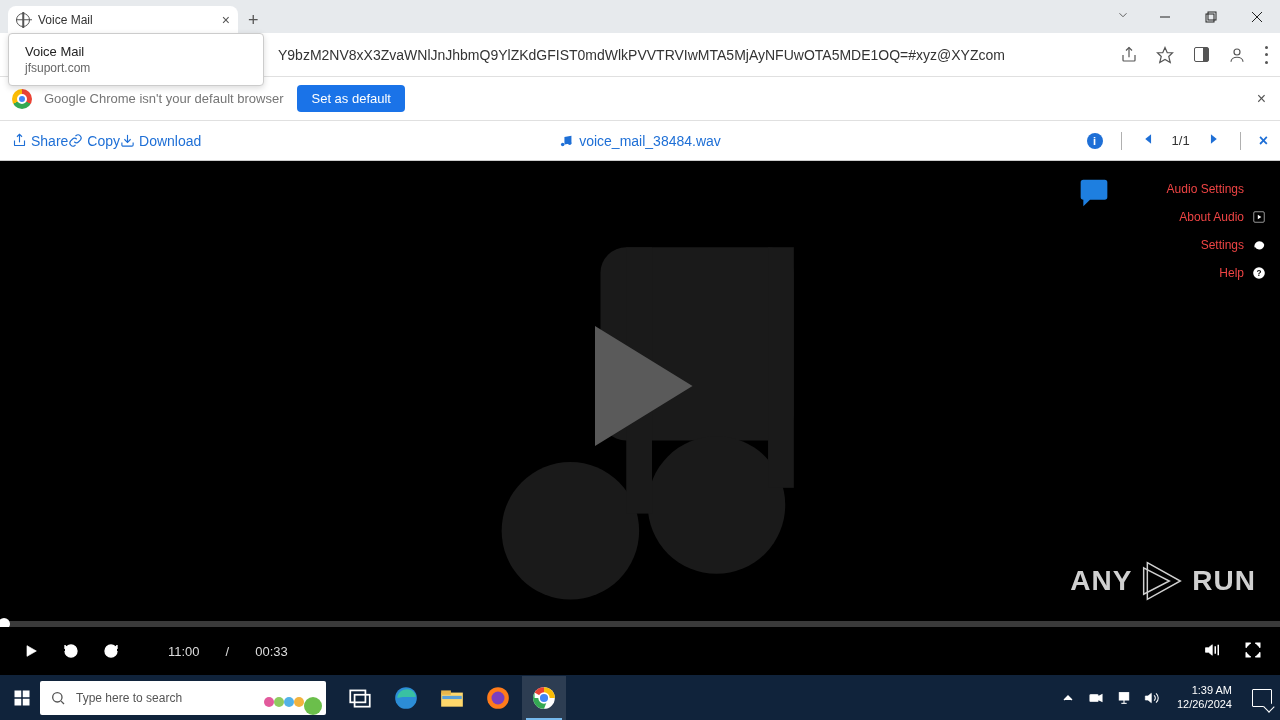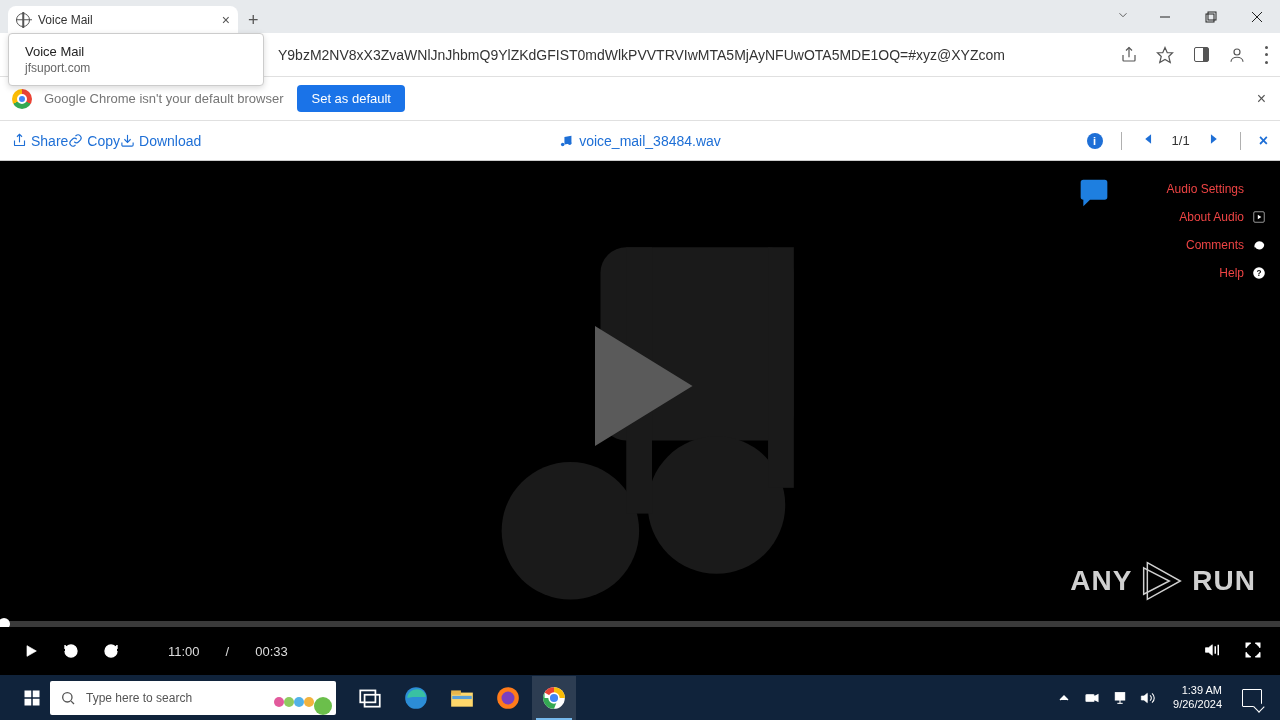--- a/index.html
+++ b/index.html
@@ -78,21 +78,21 @@
 .seek { height:6px; background:#3a3a3a; position:relative; }
 .seek-handle { position:absolute; left:0; top:50%; width:12px; height:12px; background:#fff; border-radius:50%; transform:translate(-2px,-50%); cursor:pointer; }
 .controls { height:48px; background:#000; display:flex; align-items:center; padding:0 18px; color:#fff; font-size:13px; position:relative; }
 .ctrl-btn { width:26px; display:flex; justify-content:center; cursor:pointer; margin-right:14px; }
 .ctrl-btn svg { width:16px; height:16px; fill:#fff; stroke:#fff; }
 .time-block { margin-left:30px; display:flex; gap:26px; color:#ddd; }
 .ctrl-right { position:absolute; right:18px; display:flex; gap:22px; align-items:center; }
 .ctrl-right svg { width:18px; height:18px; fill:#fff; stroke:#fff; }
 
 
-.taskbar { height:45px; background:#10233b; display:flex; align-items:center; padding:0 14px; color:#fff; font-size:12px; }
+.taskbar { height:45px; background:#10233b; display:flex; align-items:center; padding:0 4px; color:#fff; font-size:12px; }
 .start { width:36px; height:36px; display:flex; align-items:center; justify-content:center; cursor:pointer; }
 .start svg { width:18px; height:18px; fill:#fff; }
 .searchbox { height:34px; width:286px; background:#fff; border-radius:2px; display:flex; align-items:center; padding:0 10px; color:#555; margin-right:6px; position:relative; overflow:hidden; }
 .searchbox svg { width:16px; height:16px; stroke:#555; fill:none; stroke-width:2; margin-right:10px; }
 .searchbox .sb-art { position:absolute; right:4px; bottom:0; display:flex; gap:-2px; }
 .searchbox .sb-art span { width:10px; height:10px; border-radius:50%; display:inline-block; }
 .task-icons { display:flex; align-items:center; gap:2px; margin-left:6px; }
 .task-icons .ti { width:44px; height:44px; display:flex; align-items:center; justify-content:center; cursor:pointer; position:relative; }
 .task-icons .ti.active { background:rgba(255,255,255,.12); }
 .task-icons .ti.active::after { content:""; position:absolute; bottom:0; left:4px; right:4px; height:2px; background:#76b9ed; }
@@ -257,21 +257,21 @@
         </svg>
     </div>
     <div class="sm-item">
       <span>About Audio</span>
       <svg viewBox="0 0 24 24">
           <rect x="3" y="3" width="18" height="18" rx="2" fill="none" stroke="#fff"></rect>
           <polygon points="10 8 16 12 10 16"></polygon>
         </svg>
     </div>
     <div class="sm-item">
-      <span>Comments</span>
+      <span>Settings</span>
       <svg viewBox="0 0 24 24">
           <path d="M21 11.5a8.38 8.38 0 01-9 8 8.5 8.5 0 01-7-4L3 21l1.5-4A8.5 8.5 0 1121 11.5z"></path>
         </svg>
     </div>
     <div class="sm-item">
       <span>Help</span>
       <svg viewBox="0 0 24 24">
           <circle cx="12" cy="12" r="10" fill="#fff"></circle>
           <text x="12" y="17" text-anchor="middle" font-size="14" fill="#000" font-family="Arial" font-weight="bold">?</text>
         </svg>
@@ -432,17 +432,17 @@
       </span>
     <span class="tr-ic">
         <svg viewBox="0 0 24 24">
           <polygon points="11 5 6 9 2 9 2 15 6 15 11 19"></polygon>
           <path d="M15 8a5 5 0 010 8" fill="none" stroke-width="1.6"></path>
           <path d="M18 5a9 9 0 010 14" fill="none" stroke-width="1.6"></path>
         </svg>
       </span>
     <div class="clock">
       <div>1:39 AM</div>
-      <div>9/26/2024</div>
+      <div>12/26/2024</div>
     </div>
     <span class="notif"></span>
   </div>
 </div>
 
 </body></html>

